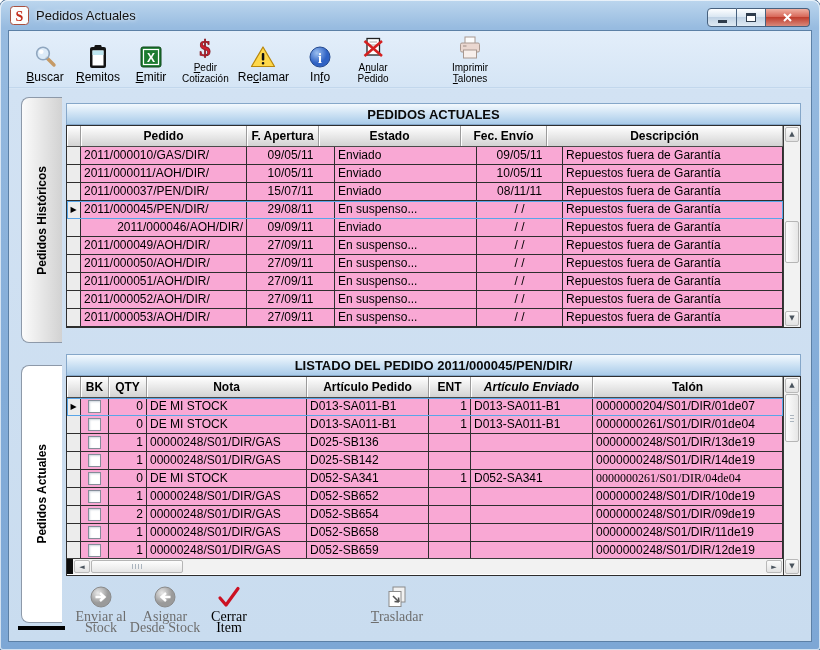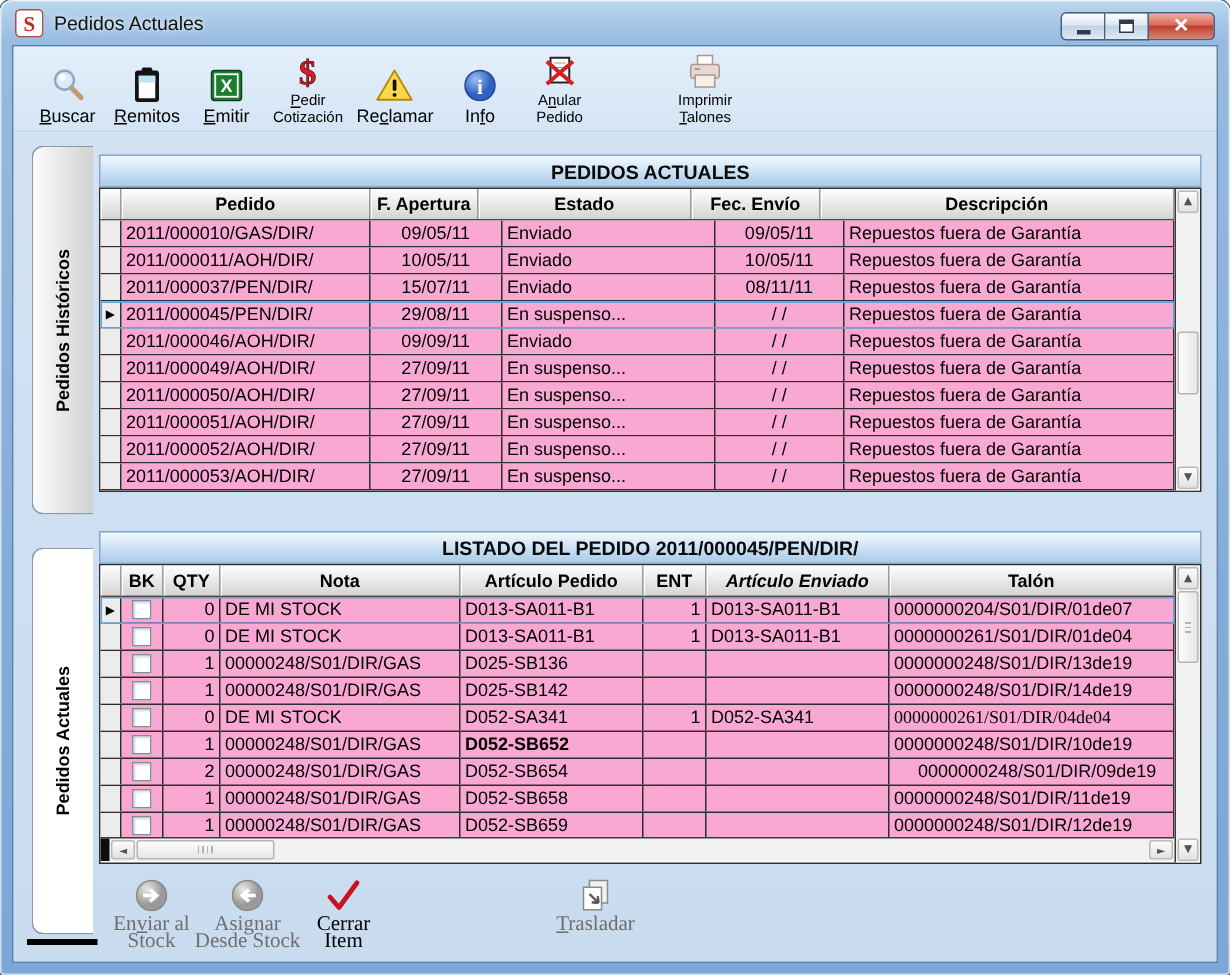--- a/index.html
+++ b/index.html
@@ -290,21 +290,21 @@
                   <div class="row selected">
                     <div class="cell sel-cell" style="width: 14px; flex: 0 0 auto;">▶</div>
                     <div class="cell" style="width: 166px; flex: 0 0 auto;">2011/000045/PEN/DIR/</div>
                     <div class="cell a-center" style="width: 88px; flex: 0 0 auto;">29/08/11</div>
                     <div class="cell" style="width: 142px; flex: 0 0 auto;">En suspenso...</div>
                     <div class="cell a-center" style="width: 86px; flex: 0 0 auto;">/ /</div>
                     <div class="cell" style="flex: 1 1 0%; min-width: 0px;">Repuestos fuera de Garantía</div>
                   </div>
                   <div class="row">
                     <div class="cell sel-cell" style="width: 14px; flex: 0 0 auto;"></div>
-                    <div class="cell" style="width: 166px; flex: 0 0 auto;">2011/000046/AOH/DIR/</div>
+                    <div class="cell" style="width: 166px; flex: 0 0 auto; text-align: right;">2011/000046/AOH/DIR/</div>
                     <div class="cell a-center" style="width: 88px; flex: 0 0 auto;">09/09/11</div>
                     <div class="cell" style="width: 142px; flex: 0 0 auto;">Enviado</div>
                     <div class="cell a-center" style="width: 86px; flex: 0 0 auto;">/ /</div>
                     <div class="cell" style="flex: 1 1 0%; min-width: 0px;">Repuestos fuera de Garantía</div>
                   </div>
                   <div class="row">
                     <div class="cell sel-cell" style="width: 14px; flex: 0 0 auto;"></div>
                     <div class="cell" style="width: 166px; flex: 0 0 auto;">2011/000049/AOH/DIR/</div>
                     <div class="cell a-center" style="width: 88px; flex: 0 0 auto;">27/09/11</div>
                     <div class="cell" style="width: 142px; flex: 0 0 auto;">En suspenso...</div>
@@ -416,34 +416,34 @@
                     <div class="cell" style="width: 122px; flex: 0 0 auto;">D052-SA341</div>
                     <div class="cell a-right" style="width: 42px; flex: 0 0 auto;">1</div>
                     <div class="cell" style="width: 122px; flex: 0 0 auto;">D052-SA341</div>
                     <div class="cell" style="flex: 1 1 0%; min-width: 0px; font-family: Liberation Serif, serif;">0000000261/S01/DIR/04de04</div>
                   </div>
                   <div class="row">
                     <div class="cell sel-cell" style="width: 14px; flex: 0 0 auto;"></div>
                     <div class="cell a-center" style="width: 28px; flex: 0 0 auto; text-align: center;"><span class="cb"></span></div>
                     <div class="cell a-right" style="width: 38px; flex: 0 0 auto;">1</div>
                     <div class="cell" style="width: 160px; flex: 0 0 auto;">00000248/S01/DIR/GAS</div>
-                    <div class="cell" style="width: 122px; flex: 0 0 auto; font-weight: bold;">D052-SB652</div>
+                    <div class="cell" style="width: 122px; flex: 0 0 auto;">D052-SB652</div>
                     <div class="cell a-right" style="width: 42px; flex: 0 0 auto;"></div>
                     <div class="cell" style="width: 122px; flex: 0 0 auto;"></div>
                     <div class="cell" style="flex: 1 1 0%; min-width: 0px;">0000000248/S01/DIR/10de19</div>
                   </div>
                   <div class="row">
                     <div class="cell sel-cell" style="width: 14px; flex: 0 0 auto;"></div>
                     <div class="cell a-center" style="width: 28px; flex: 0 0 auto; text-align: center;"><span class="cb"></span></div>
                     <div class="cell a-right" style="width: 38px; flex: 0 0 auto;">2</div>
                     <div class="cell" style="width: 160px; flex: 0 0 auto;">00000248/S01/DIR/GAS</div>
                     <div class="cell" style="width: 122px; flex: 0 0 auto;">D052-SB654</div>
                     <div class="cell a-right" style="width: 42px; flex: 0 0 auto;"></div>
                     <div class="cell" style="width: 122px; flex: 0 0 auto;"></div>
-                    <div class="cell" style="flex: 1 1 0%; min-width: 0px; margin-left: 16px;">0000000248/S01/DIR/09de19</div>
+                    <div class="cell" style="flex: 1 1 0%; min-width: 0px;">0000000248/S01/DIR/09de19</div>
                   </div>
                   <div class="row">
                     <div class="cell sel-cell" style="width: 14px; flex: 0 0 auto;"></div>
                     <div class="cell a-center" style="width: 28px; flex: 0 0 auto; text-align: center;"><span class="cb"></span></div>
                     <div class="cell a-right" style="width: 38px; flex: 0 0 auto;">1</div>
                     <div class="cell" style="width: 160px; flex: 0 0 auto;">00000248/S01/DIR/GAS</div>
                     <div class="cell" style="width: 122px; flex: 0 0 auto;">D052-SB658</div>
                     <div class="cell a-right" style="width: 42px; flex: 0 0 auto;"></div>
                     <div class="cell" style="width: 122px; flex: 0 0 auto;"></div>
                     <div class="cell" style="flex: 1 1 0%; min-width: 0px;">0000000248/S01/DIR/11de19</div>

